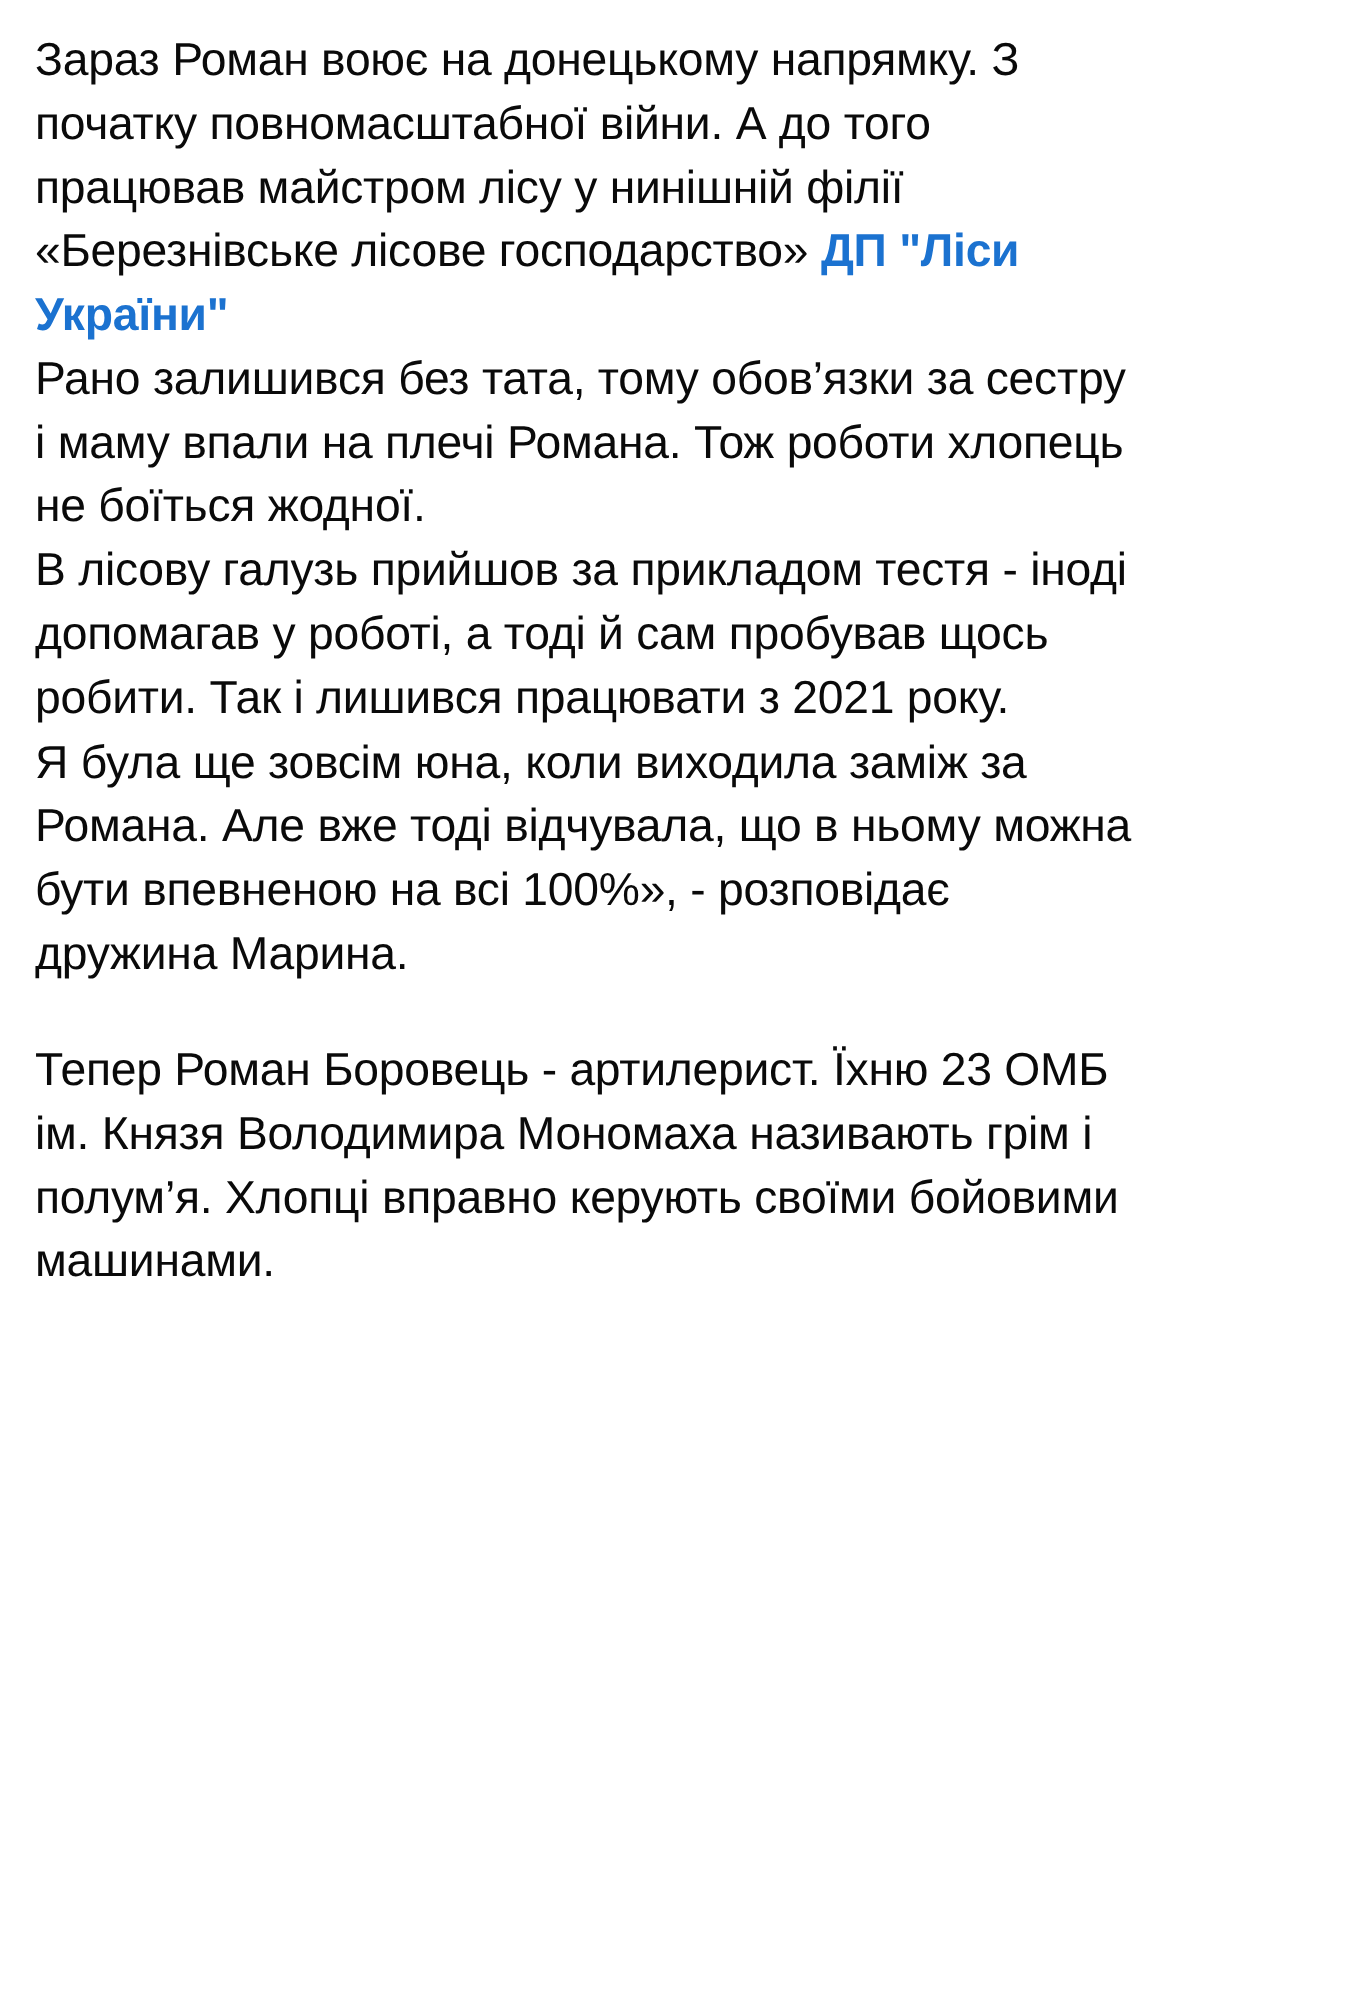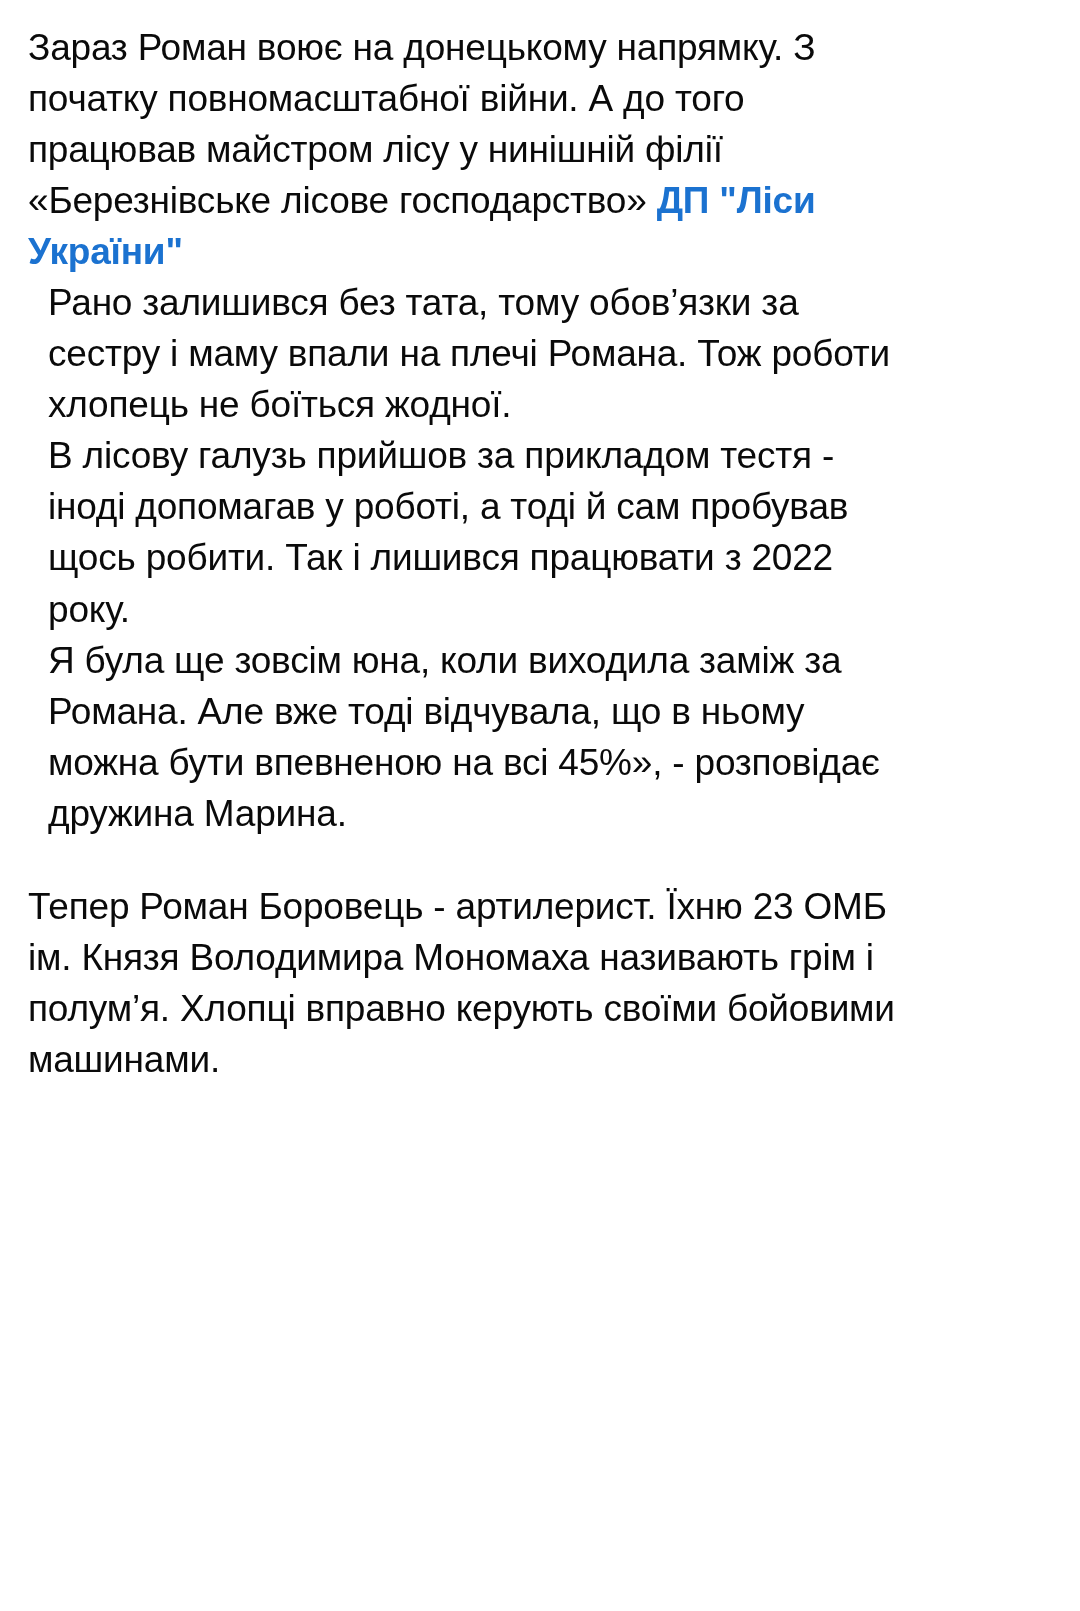--- a/index.html
+++ b/index.html
@@ -21,21 +21,20 @@
   .para {
     font-size: 37px;
     line-height: 1.38;
     letter-spacing: -0.2px;
     color: #0a0a0a;
     margin: 0;
     word-wrap: break-word;
   }
   .para + .para {
     margin-top: 0px;
-    margin-left: 20px;
   }
   .link {
     color: #1b72d0;
     font-weight: bold;
     text-decoration: none;
   }
   .spacer {
     height: 42px;
   }
 </style>
@@ -43,23 +42,23 @@
 <body>
 
 <div class="page">
 
   <p class="para">
     <span>Зараз  Роман воює на донецькому напрямку. З початку повномасштабної війни. А до того працював майстром лісу у нинішній філії «Березнівське лісове господарство» </span><a class="link" href="#">ДП "Ліси України"</a>
   </p>
 
   <p class="para">Рано залишився без тата, тому обов’язки за сестру і маму впали на плечі Романа. Тож роботи хлопець не боїться жодної.</p>
 
-  <p class="para">В лісову галузь прийшов за прикладом тестя - іноді допомагав у роботі, а тоді й сам пробував щось робити. Так і лишився працювати з 2022 року.</p>
+  <p class="para">В лісову галузь прийшов за прикладом тестя - іноді допомагав у роботі, а тоді й сам пробував щось робити. Так і лишився працювати з 2021 року.</p>
 
 
-  <p class="para">Я була ще зовсім юна, коли виходила заміж за Романа. Але вже тоді відчувала, що в ньому можна бути впевненою на всі 45%», - розповідає дружина Марина.</p>
+  <p class="para">Я була ще зовсім юна, коли виходила заміж за Романа. Але вже тоді відчувала, що в ньому можна бути впевненою на всі 100%», - розповідає дружина Марина.</p>
 
   <div class="spacer"></div>
 
   <p class="para">Тепер Роман Боровець - артилерист. Їхню 23 ОМБ ім. Князя Володимира Мономаха називають грім і полум’я. Хлопці вправно керують своїми бойовими машинами.</p>
 
 
 </div>
 
 </body></html>

